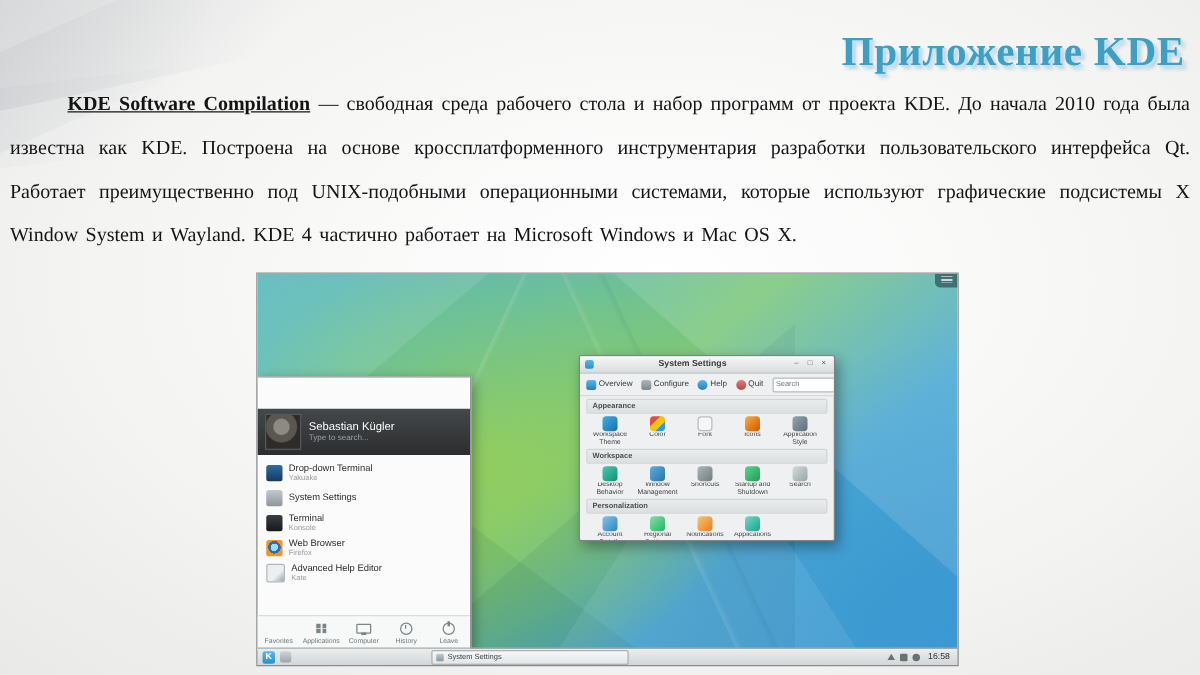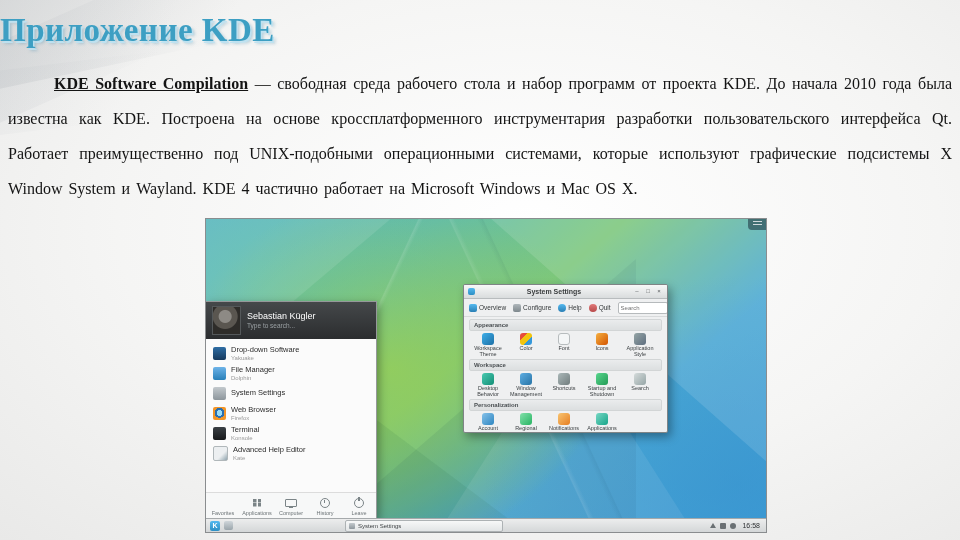--- a/index.html
+++ b/index.html
@@ -11,21 +11,21 @@
   
   .deco{position:absolute;pointer-events:none;}
   .d1{top:-34px;left:-90px;width:460px;height:92px;transform:rotate(-12deg);
       background:linear-gradient(135deg, rgba(160,166,172,0.38), rgba(255,255,255,0) 70%);}
   .d2{top:14px;left:-130px;width:400px;height:74px;transform:rotate(-24deg);
       background:linear-gradient(135deg, rgba(175,180,186,0.30), rgba(255,255,255,0) 75%);}
   .d3{top:64px;left:-110px;width:330px;height:64px;transform:rotate(-7deg);
       background:linear-gradient(135deg, rgba(185,190,195,0.25), rgba(255,255,255,0) 70%);}
   
   .title{
-    position:absolute;top:10px;left:0;right:0;margin:0;text-align:left;
+    position:absolute;top:10px;left:0;right:0;margin:12px;text-align:right;
     font-size:33px;line-height:40px;font-weight:bold;letter-spacing:0.5px;
     color:#3d9fc3;
     text-shadow:1.5px 1.5px 0 rgba(190,225,240,0.95), 3px 3px 3px rgba(90,150,180,0.38);
   }
   
   .bodytext{
     position:absolute;left:8px;right:8px;top:66px;margin:0;
     font-size:16px;line-height:35px;text-align:justify;color:#141414;
     text-indent:46px;word-spacing:2px;
   }
@@ -59,21 +59,21 @@
   .toolbox{position:absolute;top:0;right:0;width:18px;height:11px;
     background:rgba(25,45,58,0.55);border-bottom-left-radius:4px;}
   .toolbox span{display:block;margin:2px 4px 0 5px;height:5px;
     background:repeating-linear-gradient(#cfd8dc 0 1px, transparent 1px 2.5px);}
   
   .kickoff{position:absolute;left:0;top:82px;width:170px;height:218px;
     background:#fbfbfb;border:1px solid #95989a;border-left:none;
     box-shadow:2px 3px 9px rgba(0,0,0,0.35);
     display:flex;flex-direction:column;}
   .k-header{flex:0 0 37px;background:linear-gradient(#45484a,#2b2d2f);
-    display:flex;align-items:center;gap:6px;padding:0 6px;}
+    display:flex;align-items:center;gap:6px;padding:0 6px;margin-top:25px;}
   .avatar{width:27px;height:27px;flex:0 0 auto;border:1px solid #54585a;
     background:radial-gradient(circle at 45% 35%, #8d8a85 0 6px, #5a5650 7px 12px, #2e2c29 13px);}
   .k-user{display:flex;flex-direction:column;line-height:1;}
   .k-user-name{font-size:9px;color:#ffffff;}
   .k-user-hint{font-size:6.5px;color:#9aa0a3;margin-top:2px;}
   .k-list{padding:4px 0 0;}
   .k-item{display:flex;align-items:center;gap:5px;height:20px;padding:0 7px;}
   .k-item .ic{width:13px;height:13px;border-radius:2px;flex:0 0 auto;}
   .ic-yakuake{background:linear-gradient(#2e6da4,#173a5e);}
   .ic-dolphin{background:linear-gradient(#6db3e8,#2980b9);}
@@ -194,50 +194,43 @@
         <div class="avatar"></div>
         <div class="k-user">
           <div class="k-user-name">Sebastian Kügler</div>
           <div class="k-user-hint">Type to search...</div>
         </div>
       </div>
       <div class="k-list">
         <div class="k-item">
           <span class="ic ic-yakuake"></span>
           <span class="k-item-labels">
-            <span class="k-item-label">Drop-down Software</span>
+            <span class="k-item-label">Drop-down Terminal</span>
             <span class="k-item-sub">Yakuake</span>
-          </span>
-        </div>
-        <div class="k-item">
-          <span class="ic ic-dolphin"></span>
-          <span class="k-item-labels">
-            <span class="k-item-label">File Manager</span>
-            <span class="k-item-sub">Dolphin</span>
           </span>
         </div>
         <div class="k-item">
           <span class="ic ic-syset"></span>
           <span class="k-item-labels">
             <span class="k-item-label">System Settings</span>
             <span class="k-item-sub"></span>
           </span>
         </div>
         <div class="k-item">
+          <span class="ic ic-konsole"></span>
+          <span class="k-item-labels">
+            <span class="k-item-label">Terminal</span>
+            <span class="k-item-sub">Konsole</span>
+          </span>
+        </div>
+        <div class="k-item">
           <span class="ic ic-browser"></span>
           <span class="k-item-labels">
             <span class="k-item-label">Web Browser</span>
             <span class="k-item-sub">Firefox</span>
-          </span>
-        </div>
-        <div class="k-item">
-          <span class="ic ic-konsole"></span>
-          <span class="k-item-labels">
-            <span class="k-item-label">Terminal</span>
-            <span class="k-item-sub">Konsole</span>
           </span>
         </div>
         <div class="k-item">
           <span class="ic ic-kate"></span>
           <span class="k-item-labels">
             <span class="k-item-label">Advanced Help Editor</span>
             <span class="k-item-sub">Kate</span>
           </span>
         </div>
       </div>

